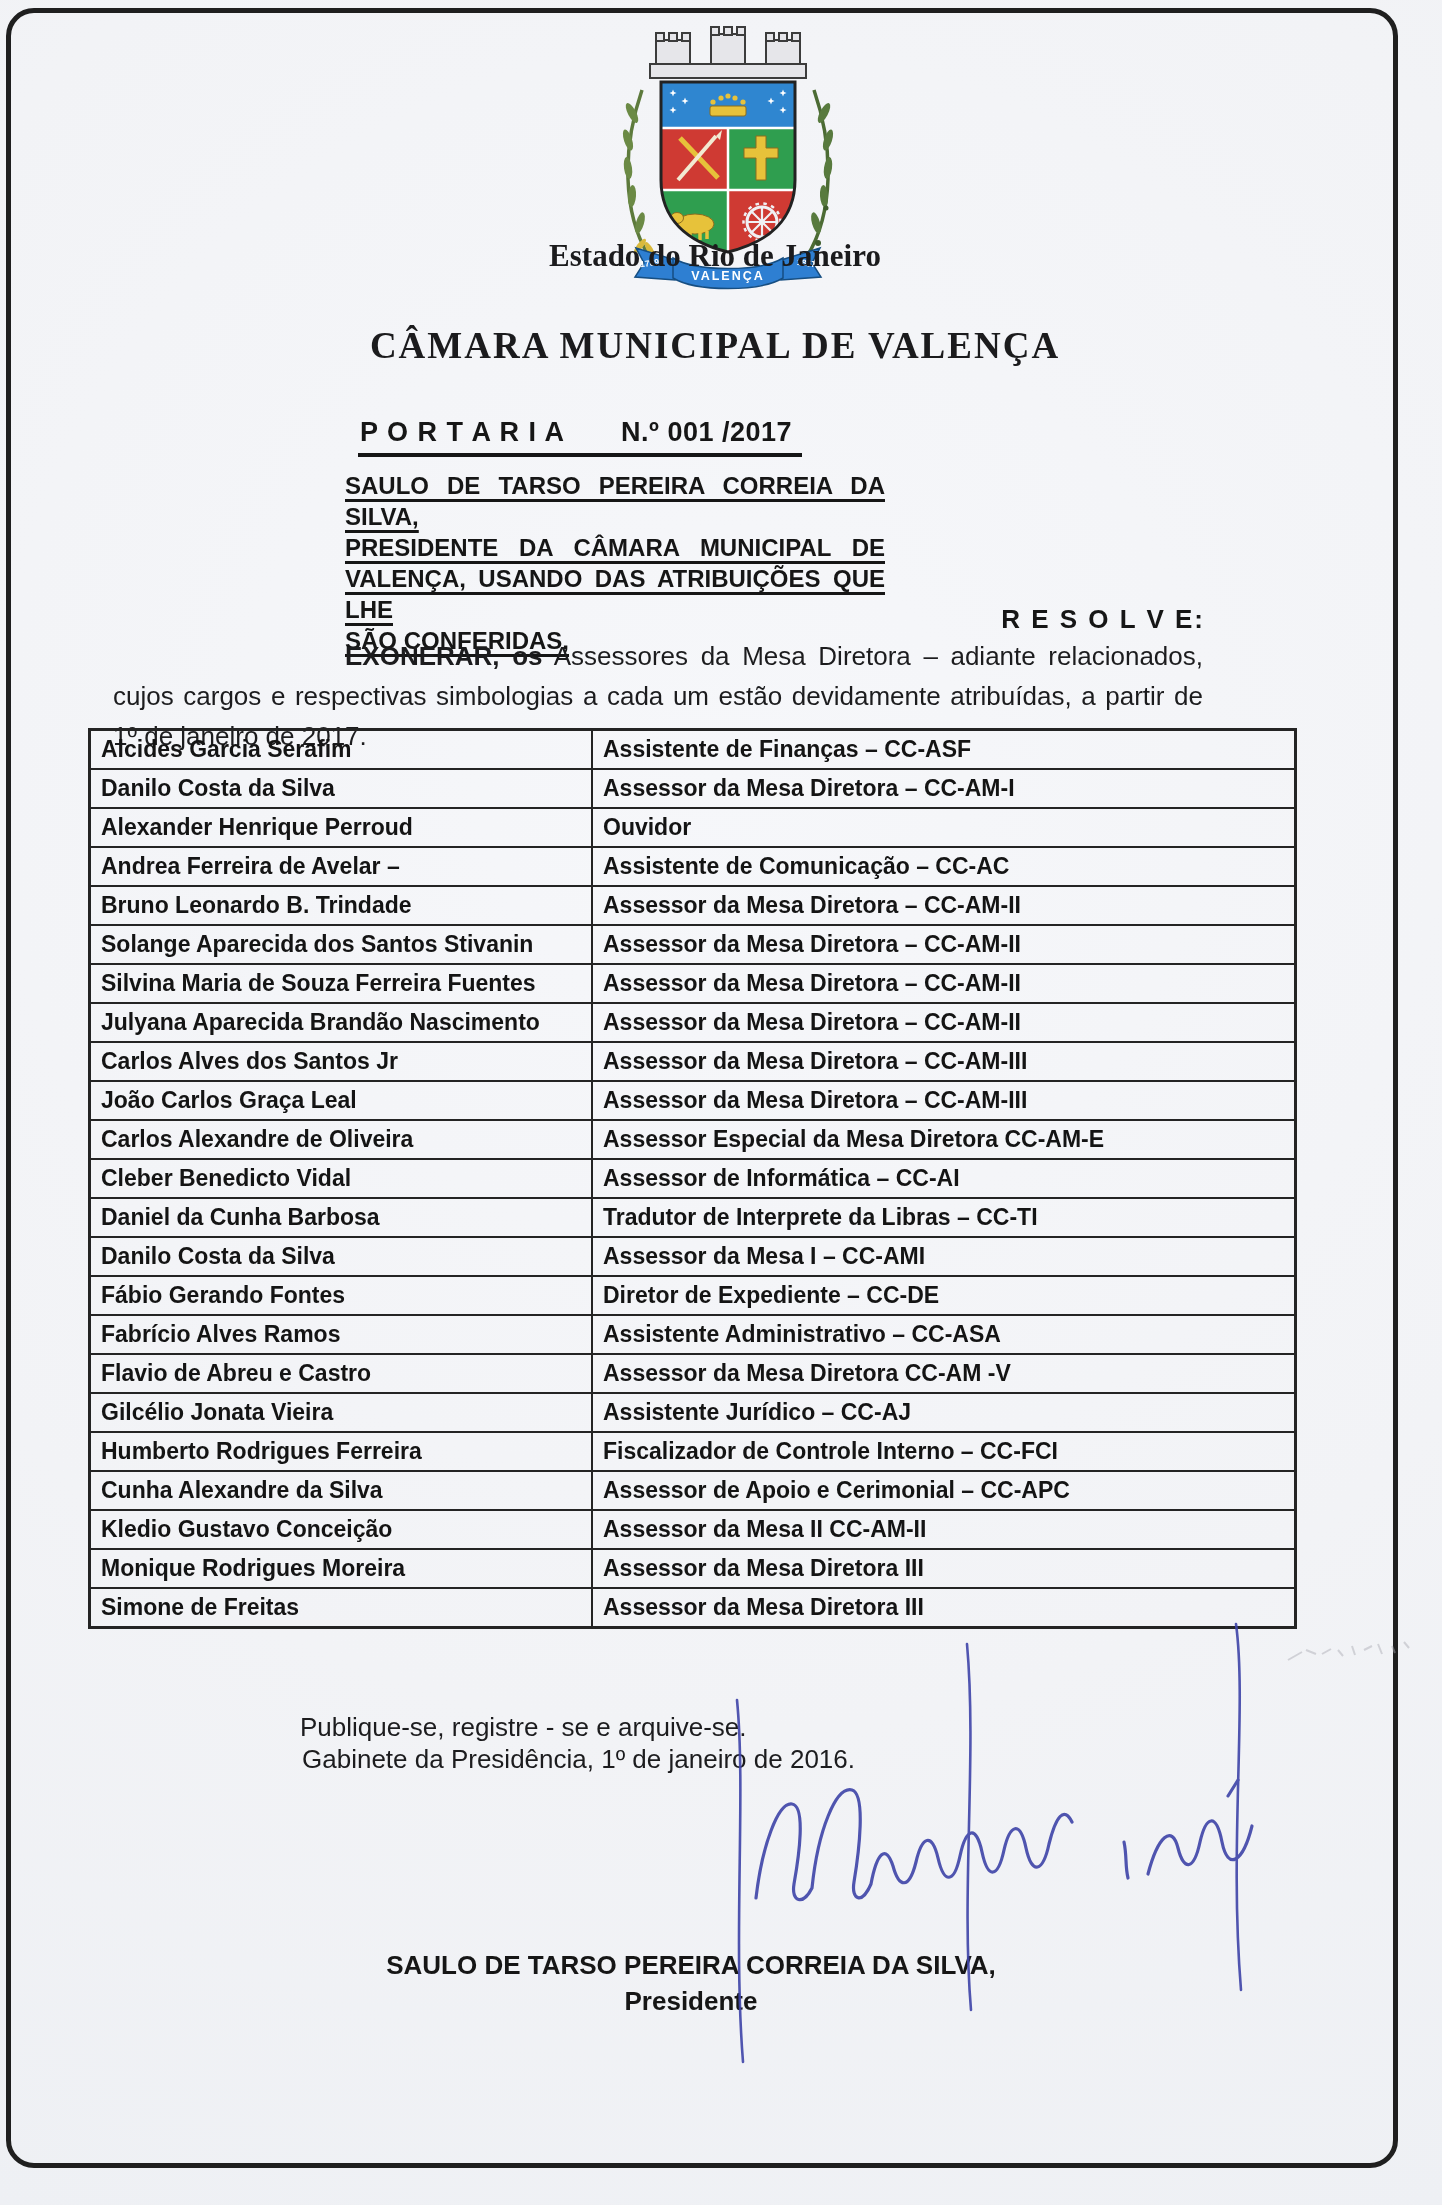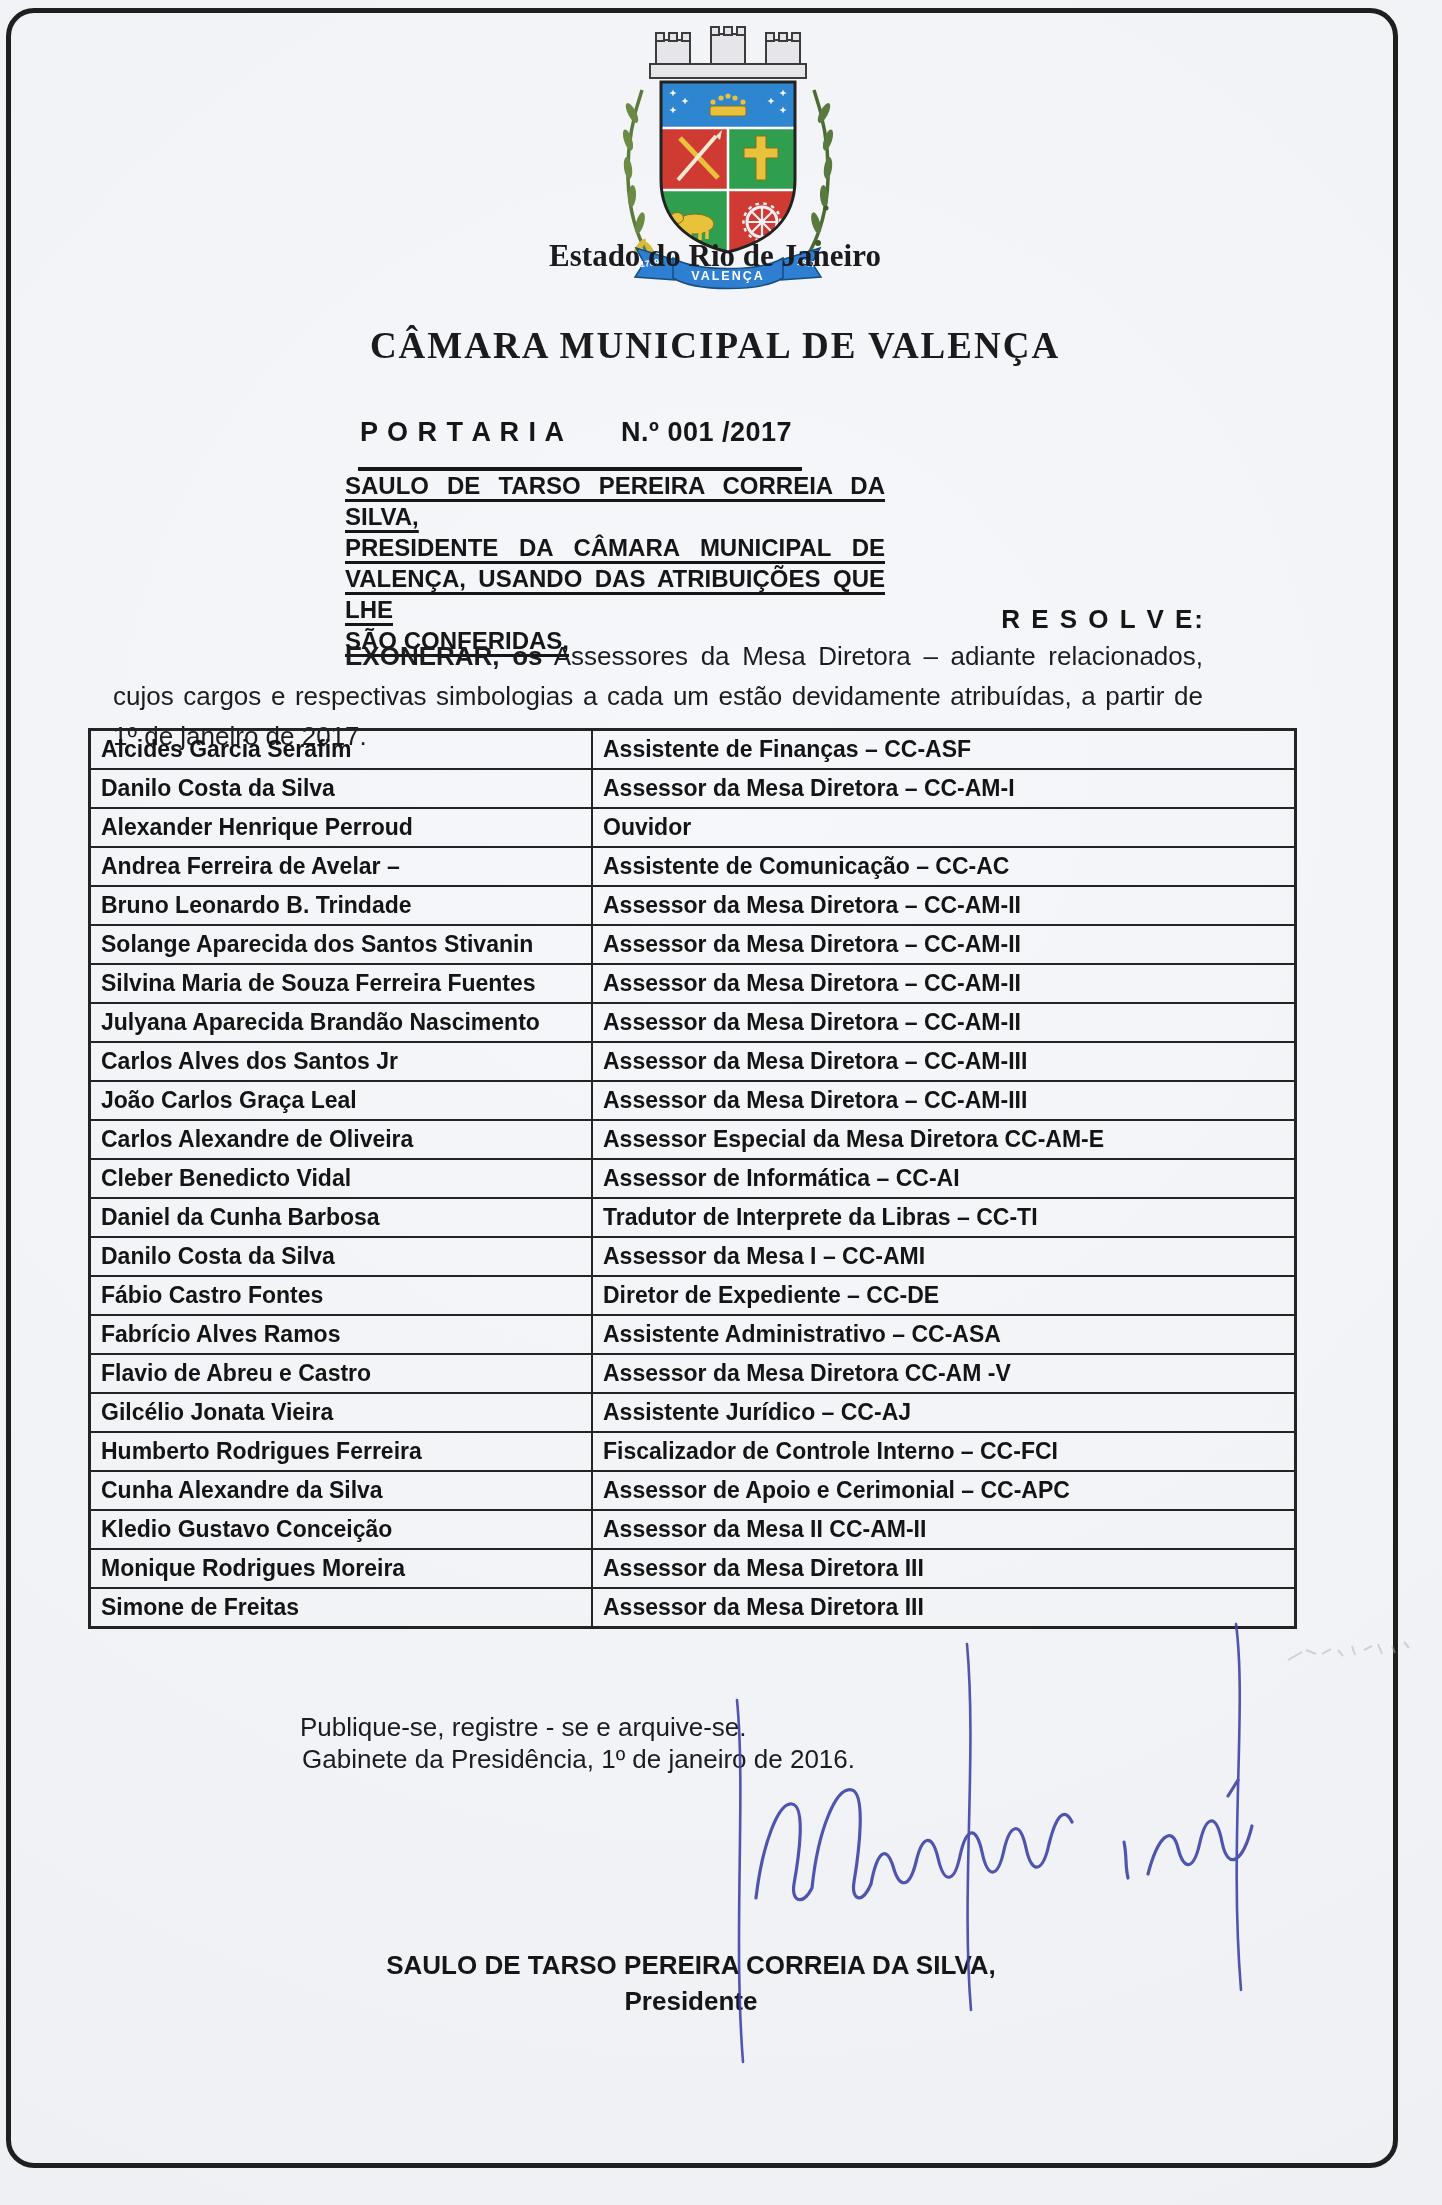--- a/index.html
+++ b/index.html
@@ -18,21 +18,21 @@
     position:absolute;top:238px;left:0;width:1430px;text-align:center;
     font-family:"Liberation Serif",serif;font-weight:bold;font-size:31px;color:#1b1b1d;
   }
   .inst-line{
     position:absolute;top:276px;left:0;width:1430px;text-align:center;
     font-family:"Liberation Serif",serif;font-weight:bold;font-size:37px;
     letter-spacing:2px;color:#1b1b1d;margin-top:48px;
   }
   .portaria{
     position:absolute;top:417px;left:358px;font-weight:bold;font-size:27px;
-    border-bottom:4px solid #161616;padding:0 10px 19px 2px;letter-spacing:1px;
+    border-bottom:4px solid #161616;padding:0 10px 5px 2px;letter-spacing:1px;
   }
   .portaria .num{margin-left:56px;letter-spacing:0.5px;}
   .preamble{position:absolute;top:470px;left:345px;width:540px;font-weight:bold;font-size:24px;line-height:31px;}
   .preamble .pline{
     text-align:justify;text-align-last:justify;
     text-decoration:underline;text-decoration-thickness:3px;text-underline-offset:5px;
   }
   .preamble .pline:last-child{text-align-last:left;}
   .resolve{position:absolute;top:604px;right:237px;font-weight:bold;font-size:26px;letter-spacing:2px;}
   .exonerar{
@@ -226,21 +226,21 @@
         </tr>
         <tr>
           <td class="name">Daniel da Cunha Barbosa</td>
           <td class="pos">Tradutor de Interprete da Libras – CC-TI</td>
         </tr>
         <tr>
           <td class="name">Danilo Costa da Silva</td>
           <td class="pos">Assessor da Mesa I – CC-AMI</td>
         </tr>
         <tr>
-          <td class="name">Fábio Castro Fontes</td>
+          <td class="name">Fábio Gerando Fontes</td>
           <td class="pos">Diretor de Expediente – CC-DE</td>
         </tr>
         <tr>
           <td class="name">Fabrício Alves Ramos</td>
           <td class="pos">Assistente Administrativo – CC-ASA</td>
         </tr>
         <tr>
           <td class="name">Flavio de Abreu e Castro</td>
           <td class="pos">Assessor da Mesa Diretora CC-AM -V</td>
         </tr>

